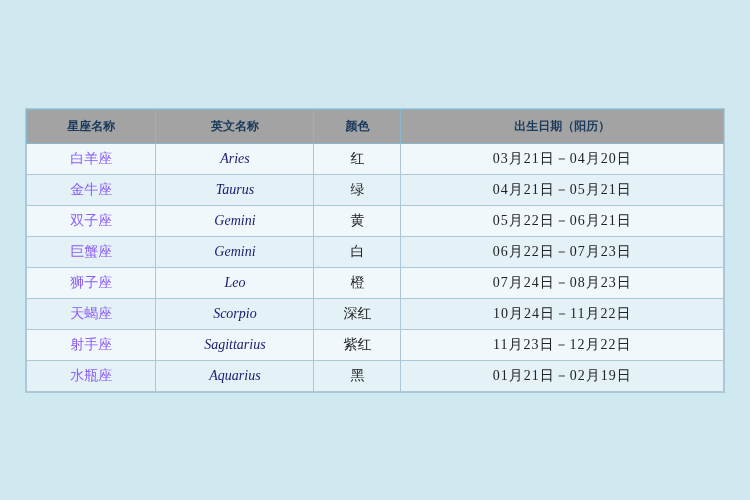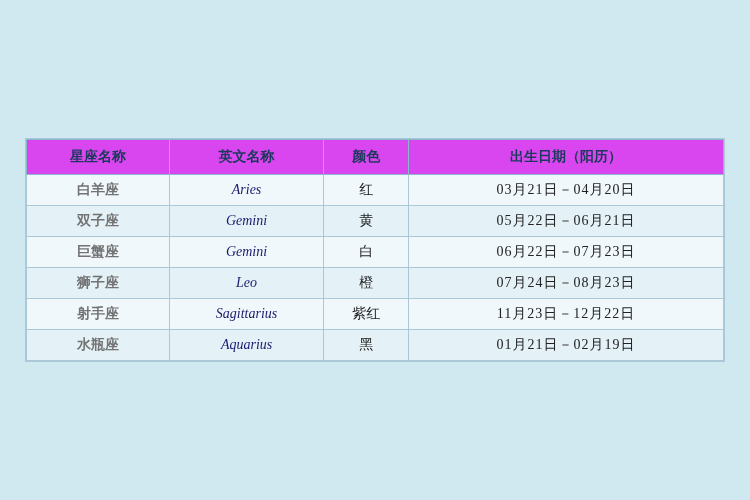--- a/index.html
+++ b/index.html
@@ -20,42 +20,42 @@
     .container {
       background-color: #e8f4f8;
       border: 1px solid #aac8d8;
       width: 700px;
     }
     table {
       width: 100%;
       border-collapse: collapse;
     }
     th {
-      background-color: #d946ef;
+      background-color: #a3a3a3;
       color: #1a3a5c;
       font-weight: bold;
       text-align: center;
       padding: 8px 6px;
       border: 1px solid #88b8cc;
-      font-size: 14px;
+      font-size: 12px;
     }
     td {
       text-align: center;
       padding: 6px 6px;
       border: 1px solid #aac8d8;
       color: #222;
       background-color: #f0f8fc;
       font-size: 14px;
     }
     tr:nth-child(even) td {
       background-color: #e4f2f8;
     }
     td:first-child {
-      color: #737373;
-      font-weight: bold;
+      color: #8b5cf6;
+      font-weight: normal;
       margin-top: 20px;
     }
     td:nth-child(2) {
       font-style: italic;
       color: #1a1a6e;
     }
     td:nth-child(4) {
       letter-spacing: 1px;
     }
   </style>
@@ -73,38 +73,50 @@
       </tr>
     </thead>
     <tbody id="table-body">
     <tr>
           <td>白羊座</td>
           <td>Aries</td>
           <td>红</td>
           <td>03月21日－04月20日</td>
         </tr>
         <tr>
+          <td>金牛座</td>
+          <td>Taurus</td>
+          <td>绿</td>
+          <td>04月21日－05月21日</td>
+        </tr>
+        <tr>
           <td>双子座</td>
           <td>Gemini</td>
           <td>黄</td>
           <td>05月22日－06月21日</td>
         </tr>
         <tr>
           <td>巨蟹座</td>
           <td>Gemini</td>
           <td>白</td>
           <td>06月22日－07月23日</td>
         </tr>
         <tr>
           <td>狮子座</td>
           <td>Leo</td>
           <td>橙</td>
           <td>07月24日－08月23日</td>
         </tr>
         <tr>
+          <td>天蝎座</td>
+          <td>Scorpio</td>
+          <td>深红</td>
+          <td>10月24日－11月22日</td>
+        </tr>
+        <tr>
           <td>射手座</td>
           <td>Sagittarius</td>
           <td>紫红</td>
           <td>11月23日－12月22日</td>
         </tr>
         <tr>
           <td>水瓶座</td>
           <td>Aquarius</td>
           <td>黑</td>
           <td>01月21日－02月19日</td>

